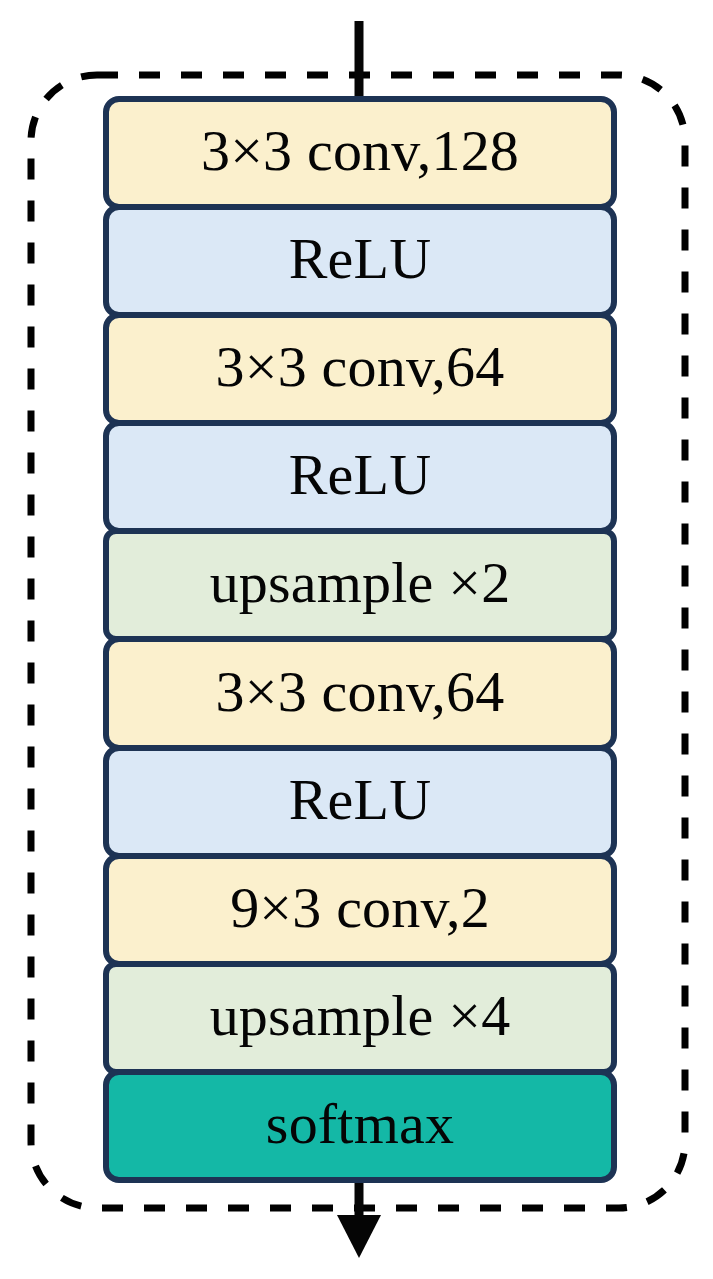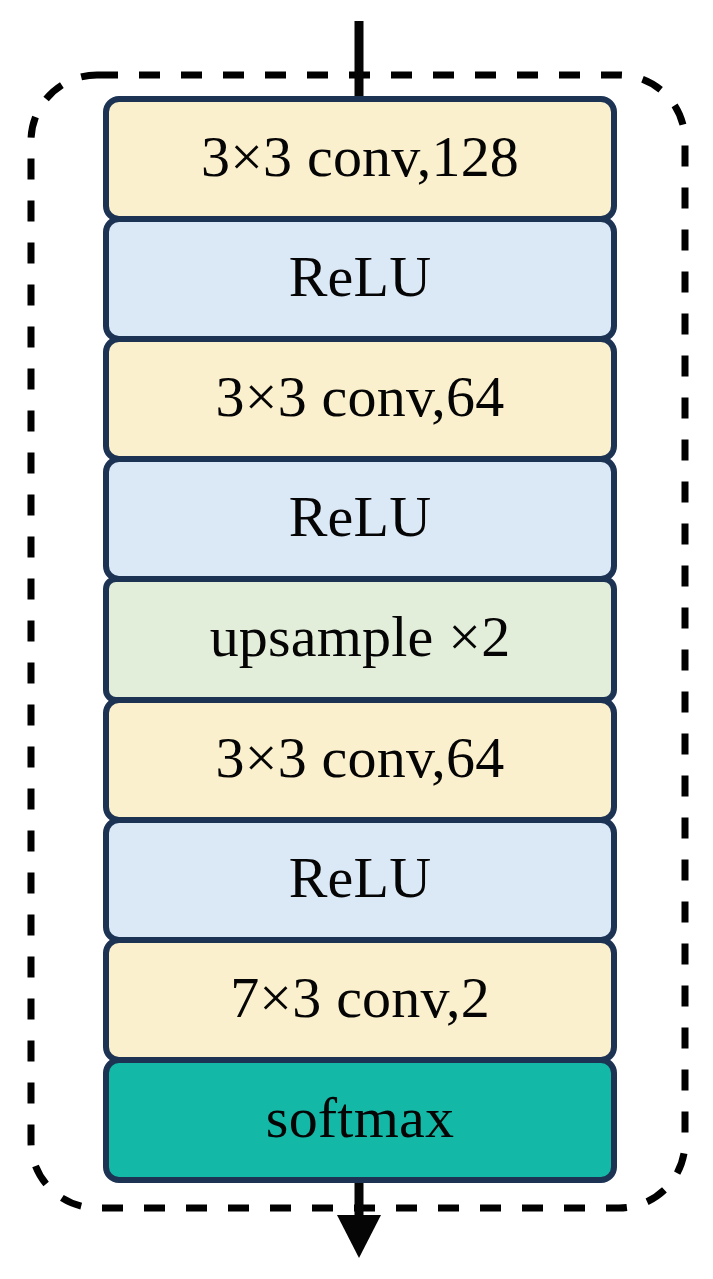--- a/index.html
+++ b/index.html
@@ -103,22 +103,25 @@
 
     <div class="layer-box fill-conv">
       <span class="layer-label">3×3 conv,64</span>
     </div>
 
     <div class="layer-box fill-relu">
       <span class="layer-label">ReLU</span>
     </div>
 
     <div class="layer-box fill-conv">
-      <span class="layer-label">7×3 conv,2</span>
+      <span class="layer-label">9×3 conv,2</span>
     </div>
 
+    <div class="layer-box fill-upsample">
+      <span class="layer-label">upsample ×4</span>
+    </div>
 
     <div class="layer-box fill-softmax">
       <span class="layer-label">softmax</span>
     </div>
 
   </div>
 </div>
 
 </body></html>

